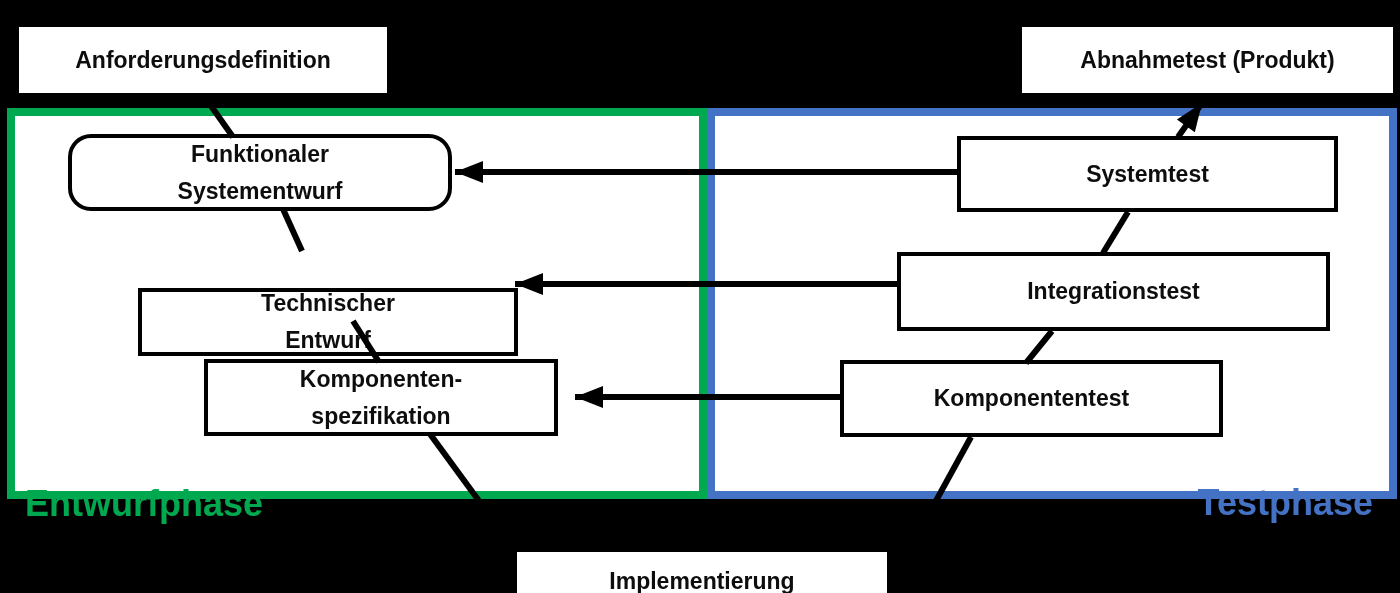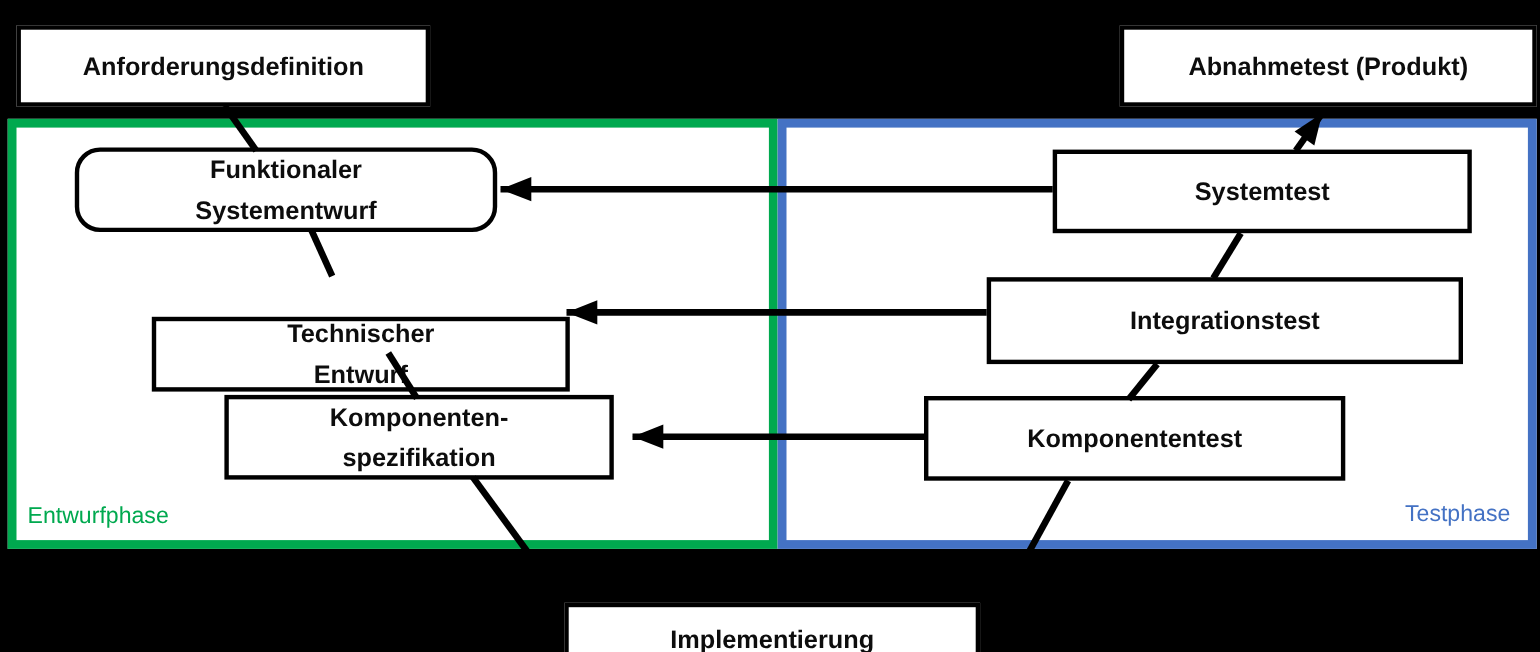--- a/index.html
+++ b/index.html
@@ -12,22 +12,23 @@
   }
   .phase{
     position:absolute;
     box-sizing:border-box;
     background:var(--c-box-fill,#fff);
   }
   #phase-design{left:7px;top:108px;width:700px;height:391px;border:8px solid var(--c-design,#00a94f);}
   #phase-test{left:707px;top:108px;width:690px;height:391px;border:8px solid var(--c-test,#4472c4);}
   .phase-label{
     position:absolute;
-    font-size:21px;font-weight:400;line-height:34px;
+    font-size:36px;font-weight:700;line-height:34px;
     white-space:nowrap;
+    margin-top:35px;
   }
   #label-design{left:25px;top:452px;color:var(--c-design,#00a94f);}
   #label-test{right:27px;top:451px;color:var(--c-test,#4472c4);text-align:left;}
   .node{
     position:absolute;
     box-sizing:border-box;
     background:var(--c-box-fill,#fff);
     border:4px solid var(--c-box-border,#000);
     display:flex;flex-direction:column;justify-content:center;align-items:center;
     text-align:center;

